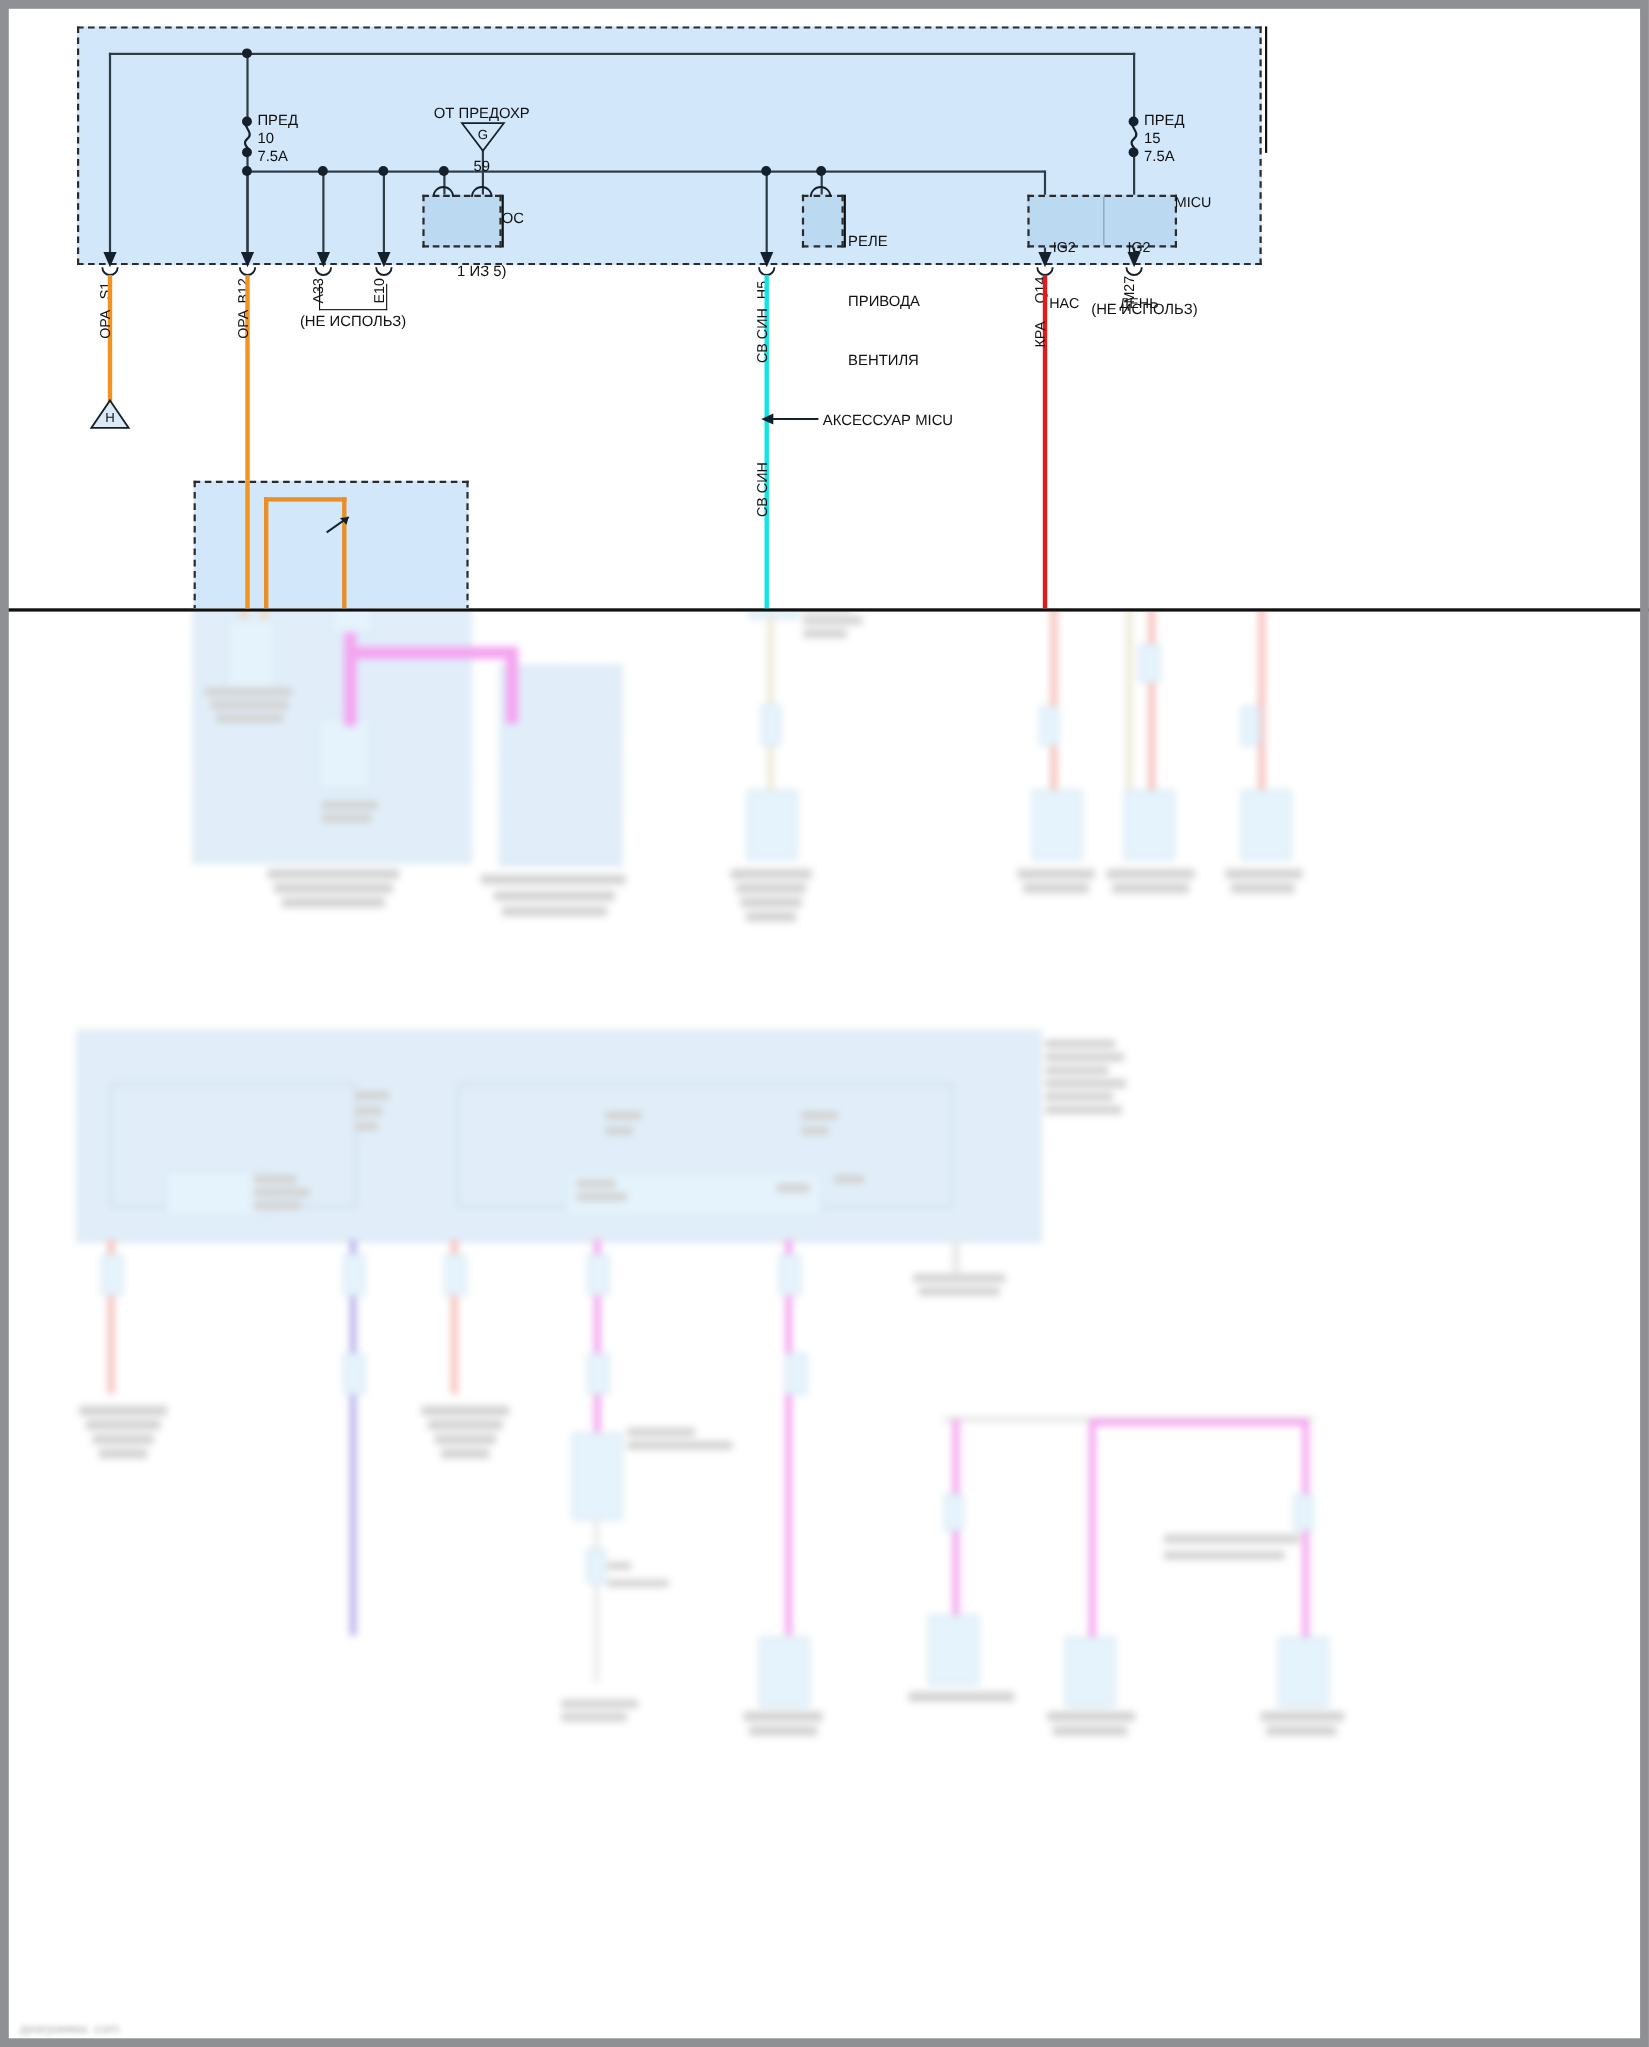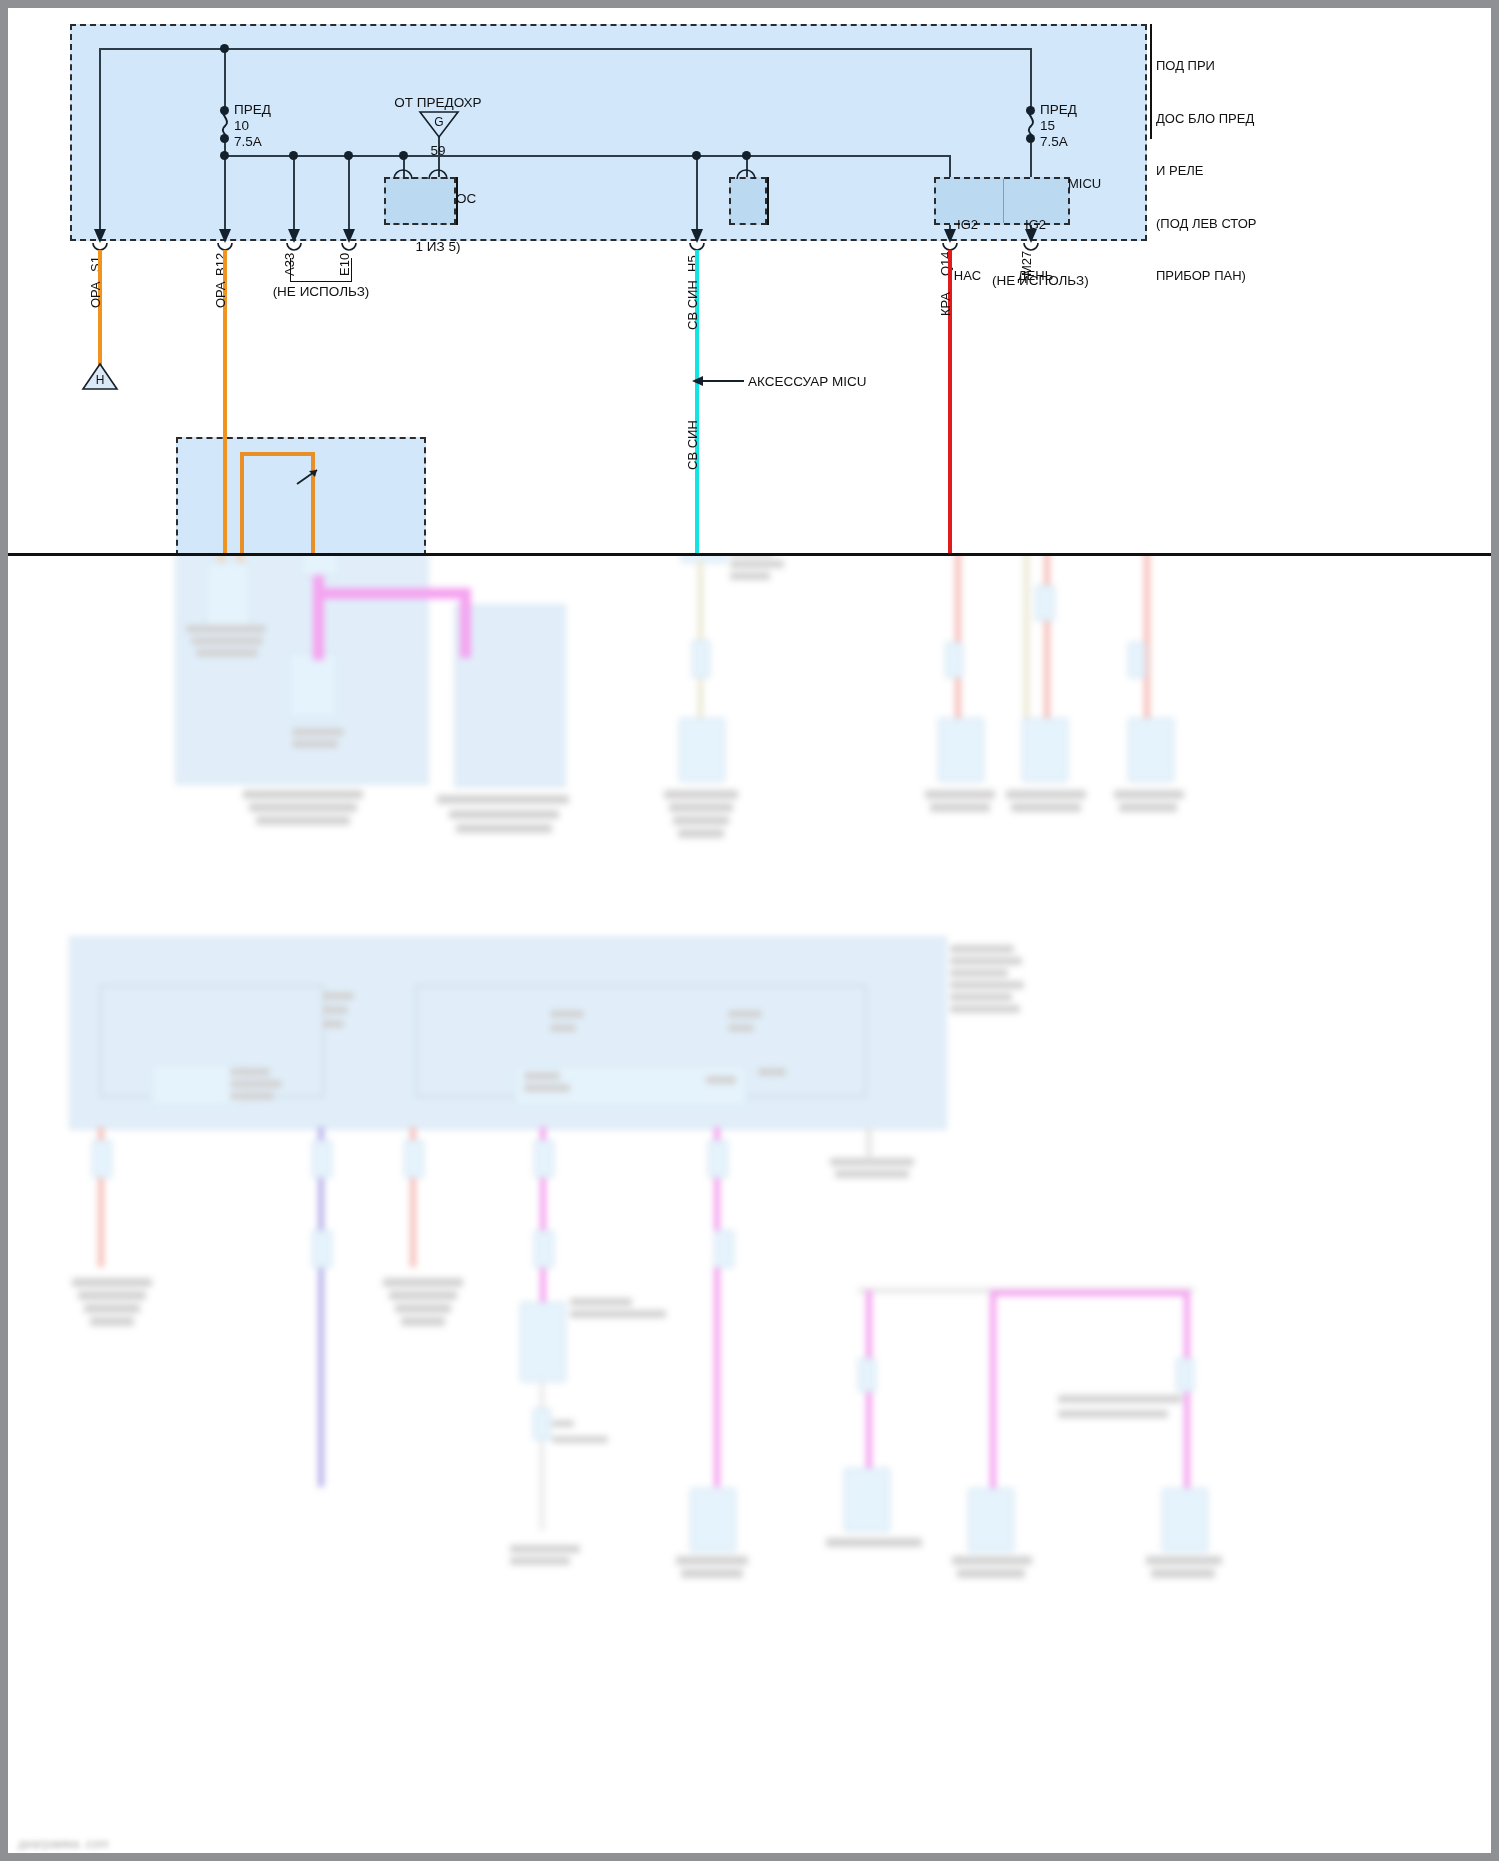--- a/index.html
+++ b/index.html
@@ -196,27 +196,20 @@
     <div class="tb" style="left:835px;top:1170px;width:74px;height:8px;"></div>
   </div>
 
   <div class="wm">диаграмма .com</div>
 
   <div id="top-panel">
 
     <div class="fusebox"></div>
 
     <div class="sideline" style="left:1150px;top:24px;height:115px;"></div>
-    <div class="lbl" style="left:1156px;top:22px;font-size:13px;line-height:17.5px;">
-      <div>ПОД ПРИ</div>
-      <div>ДОС БЛО ПРЕД</div>
-      <div>И РЕЛЕ</div>
-      <div>(ПОД ЛЕВ СТОР</div>
-      <div>ПРИБОР ПАН)</div>
-    </div>
 
     <div class="wire wh" style="left:99px;top:48px;width:933px;"></div>
 
     <div class="wire wv" style="left:99px;top:48px;height:187px;"></div>
 
     <div class="wire wv" style="left:224px;top:48px;height:62px;"></div>
 
     <div class="wire wv" style="left:224px;top:138px;height:97px;"></div>
 
     <div class="wire wv" style="left:1030px;top:48px;height:62px;"></div>
@@ -279,20 +272,25 @@
     <svg style="position:absolute;left:428px;top:170px;width:20px;height:10px;">
       <path d="M1 9 A 9 9 0 0 1 19 9" stroke="#14202b" stroke-width="1.6" fill="none"></path>
     </svg>
     <div class="sideline" style="left:456px;top:177px;height:48px;"></div>
 
     <div class="relaybox" style="left:729px;top:177px;width:38px;height:48px;"></div>
     <svg style="position:absolute;left:736px;top:170px;width:20px;height:10px;">
       <path d="M1 9 A 9 9 0 0 1 19 9" stroke="#14202b" stroke-width="1.6" fill="none"></path>
     </svg>
     <div class="sideline" style="left:767px;top:177px;height:48px;"></div>
+    <div class="lbl" style="left:771px;top:175px;line-height:18px;">
+      <div>РЕЛЕ</div>
+      <div>ПРИВОДА</div>
+      <div>ВЕНТИЛЯ</div>
+    </div>
 
     <div class="micu" style="left:934px;top:177px;width:136px;height:48px;">
       <div class="micu-sep" style="left:67px;"></div>
     </div>
     <div class="lbl-c" style="left:934px;top:182px;width:67px;font-size:13px;line-height:17px;">
       <div>IG2</div>
       <div>HAC</div>
     </div>
     <div class="lbl-c" style="left:1002px;top:182px;width:67px;font-size:13px;line-height:17px;">
       <div>IG2</div>

